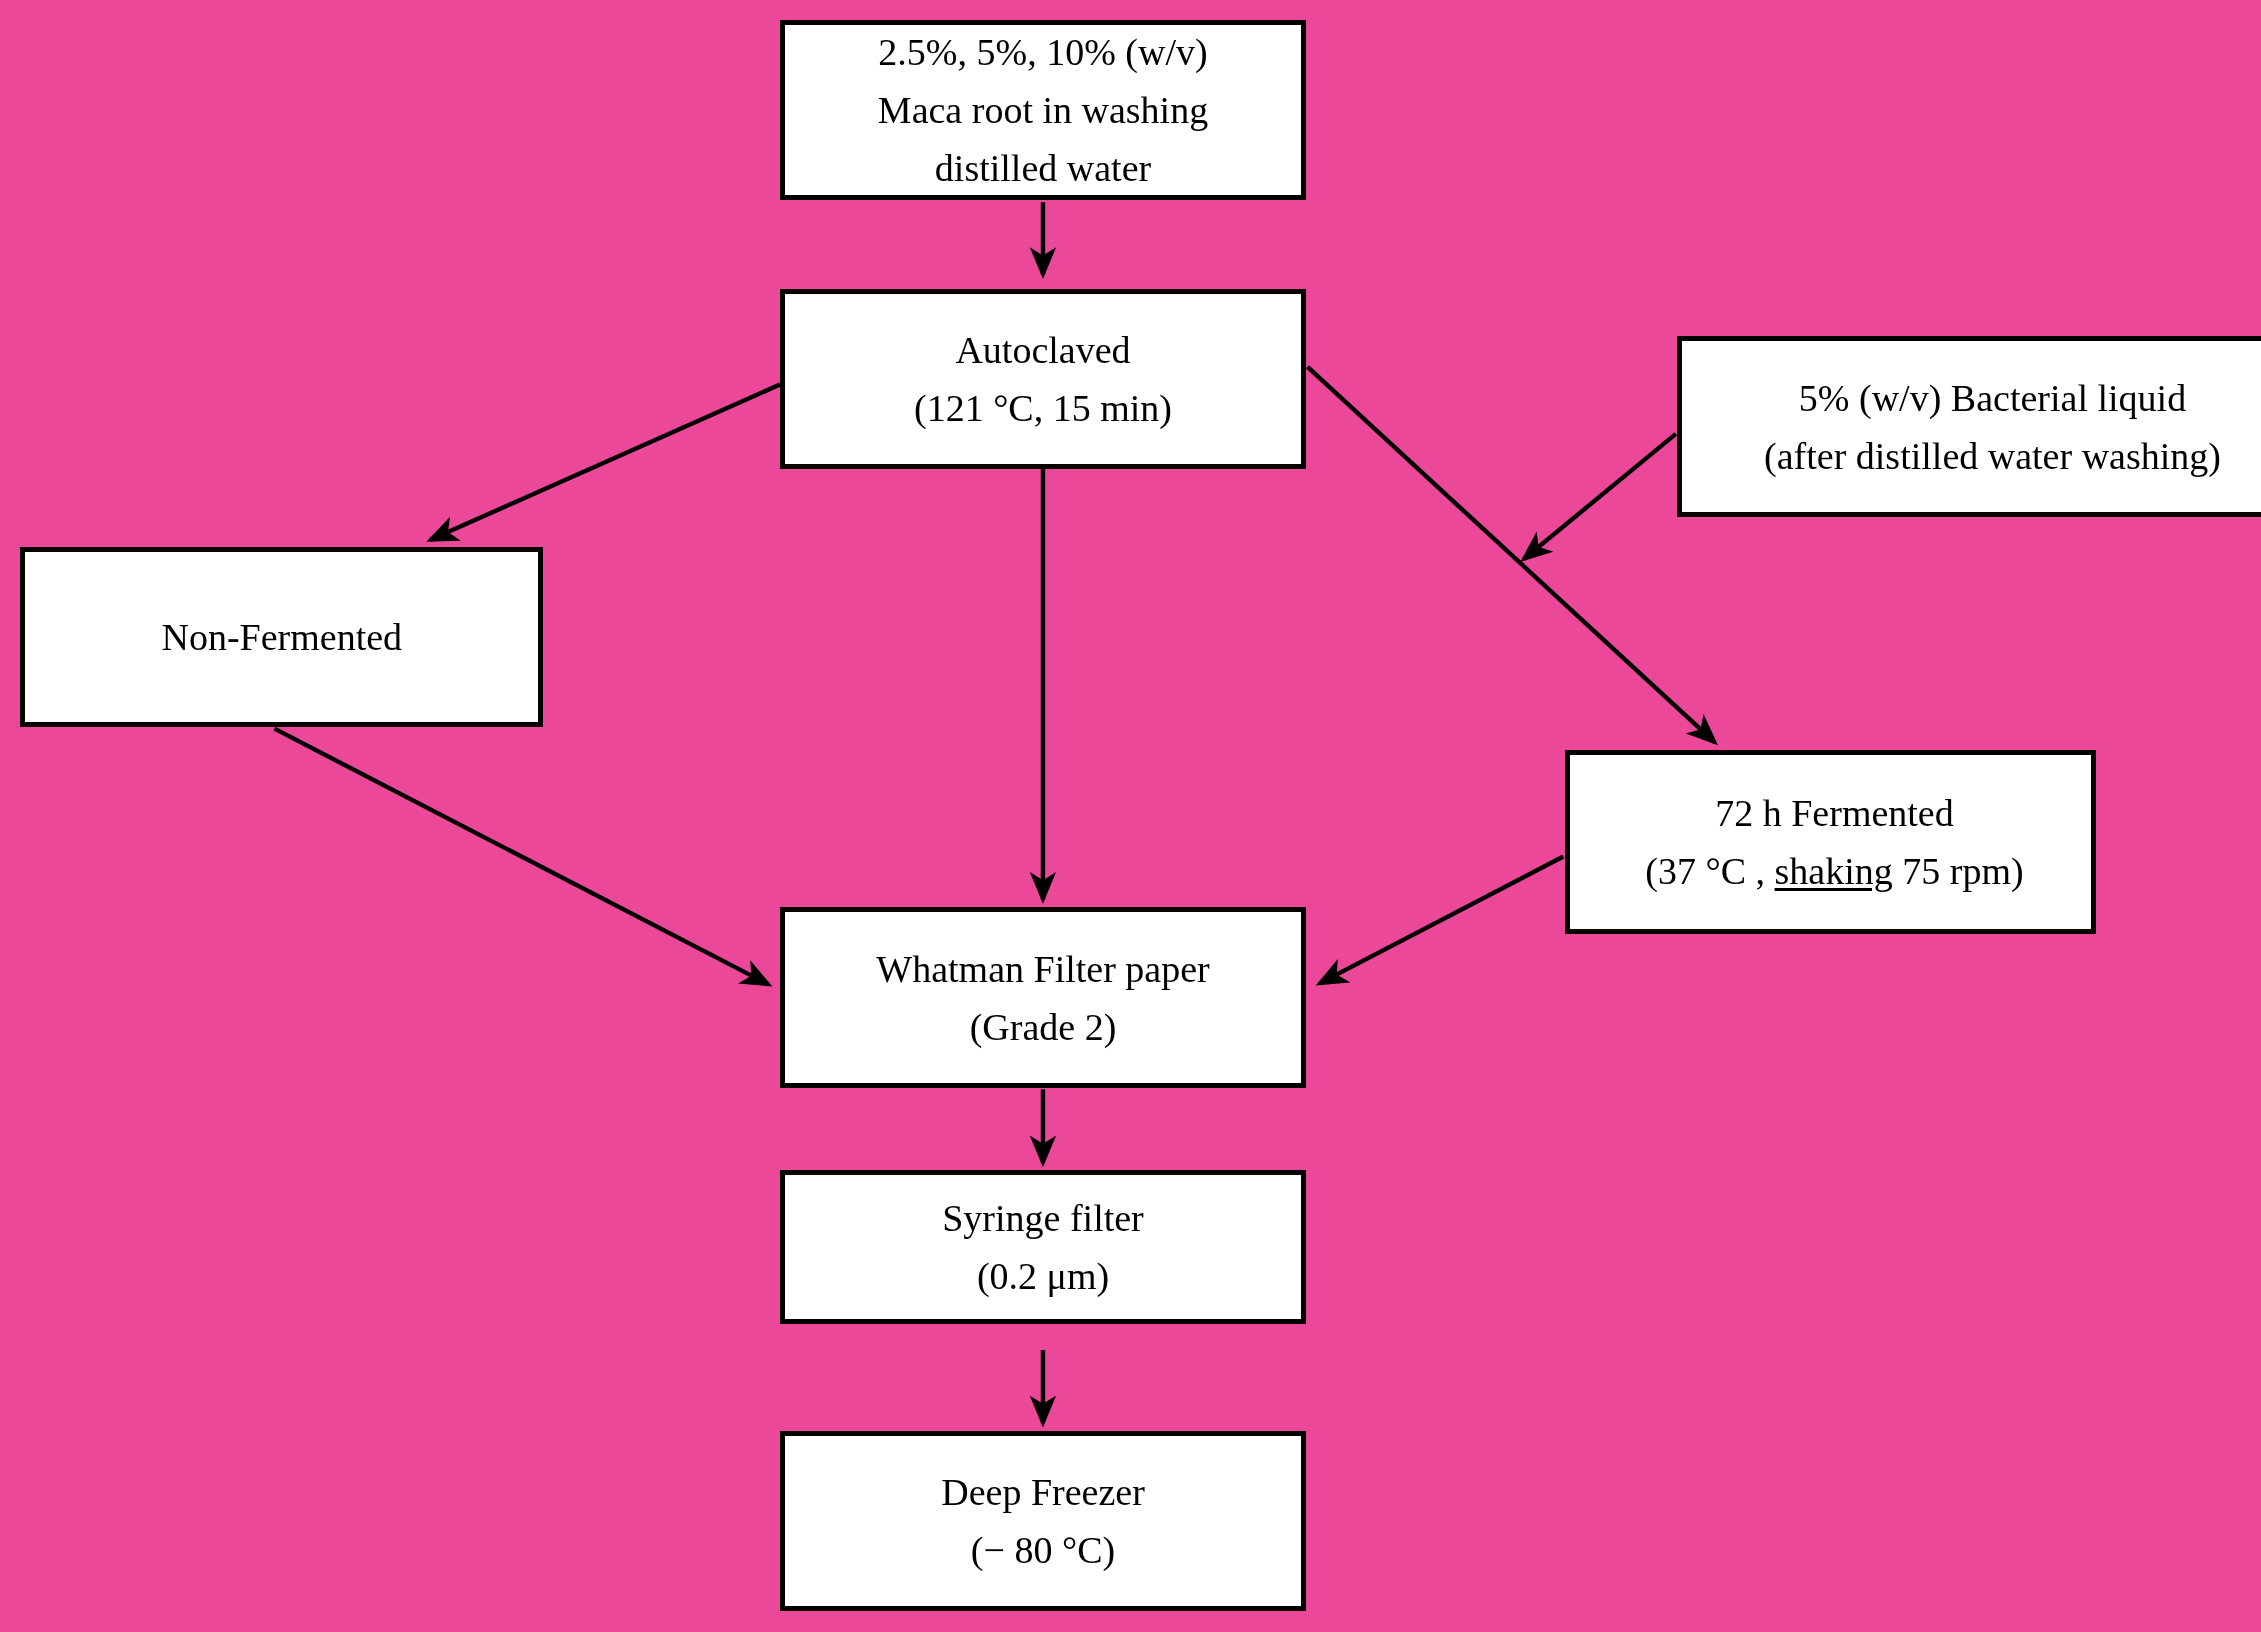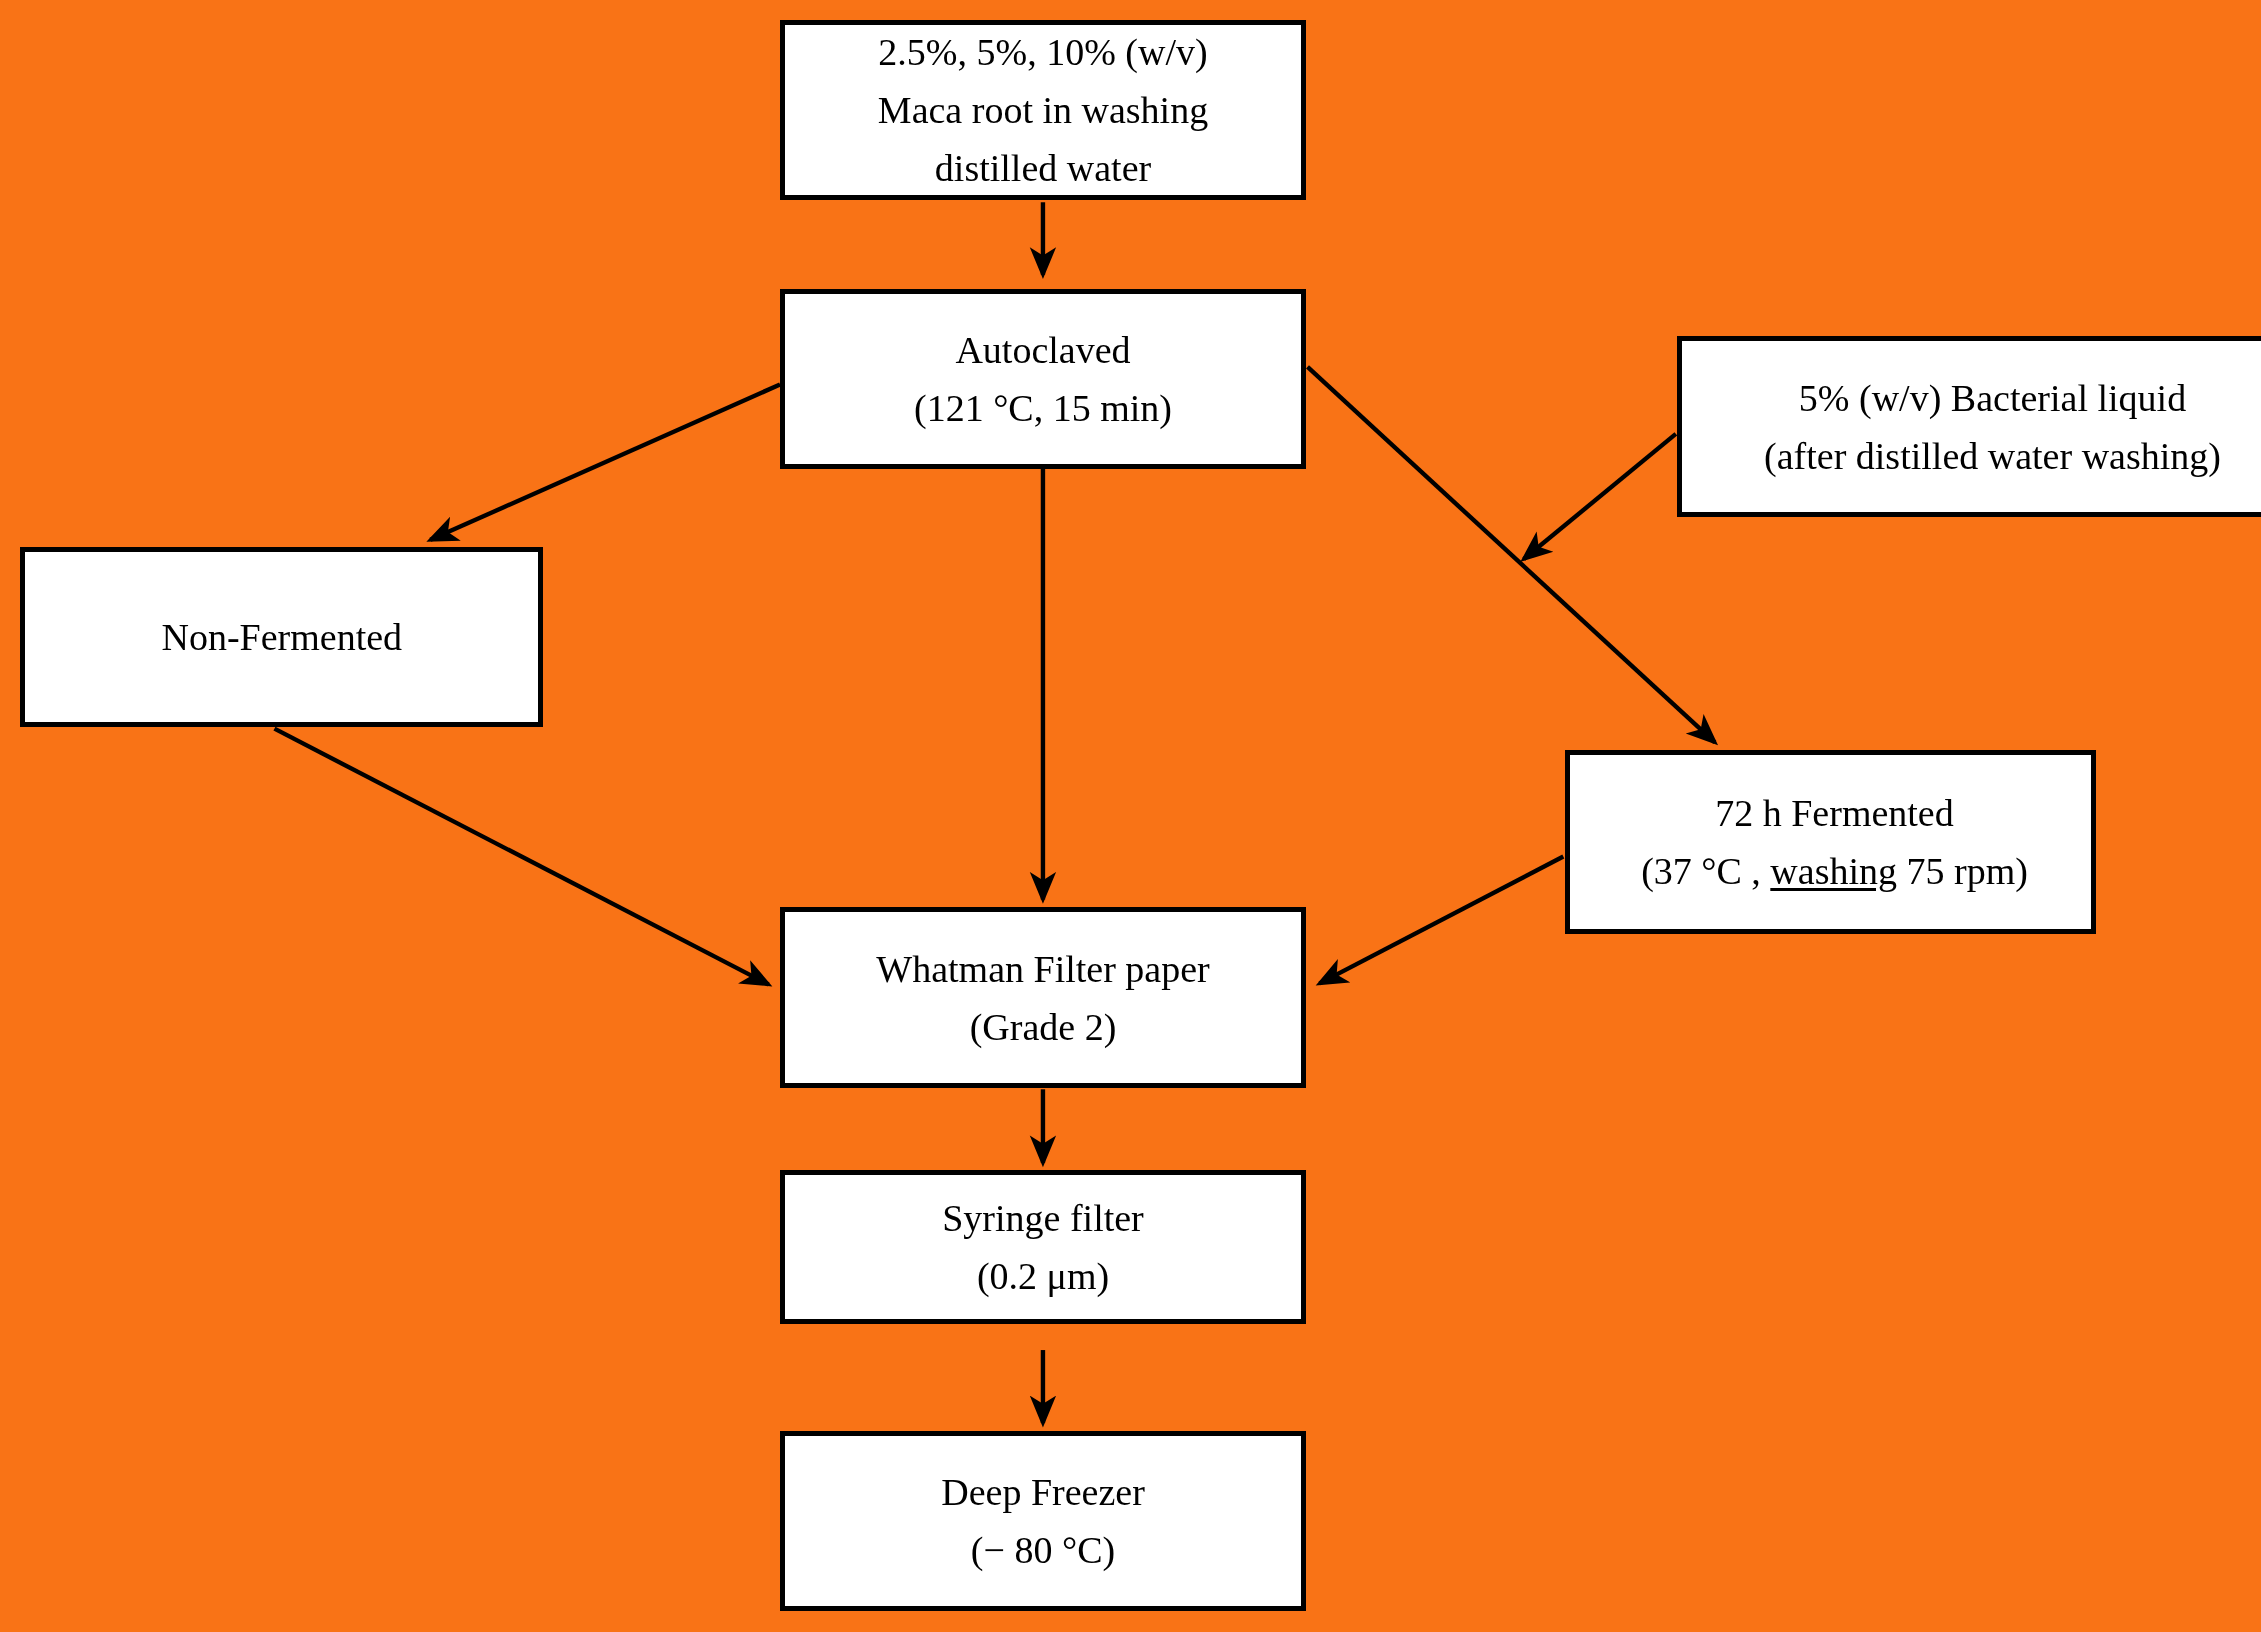--- a/index.html
+++ b/index.html
@@ -4,21 +4,21 @@
 <style>
   html, body {
     margin: 0;
     padding: 0;
     background: #ffffff;
   }
   #canvas {
     position: relative;
     width: 2261px;
     height: 1633px;
-    background: #f97316;
+    background: #ec4899;
     font-family: "Liberation Serif", "DejaVu Serif", serif;
     color: #000000;
     overflow: hidden;
   }
   #arrow-layer {
     position: absolute;
     left: 0;
     top: 0;
     width: 2261px;
     height: 1633px;
@@ -93,21 +93,21 @@
     <span class="nl">5% (w/v) Bacterial liquid</span>
     <span class="nl">(after distilled water washing)</span>
   </div>
 
   <div class="node" id="box-nonfermented">
     <span class="nl">Non-Fermented</span>
   </div>
 
   <div class="node" id="box-fermented">
     <span class="nl">72 h Fermented</span>
-    <span class="nl"><span>(37 °C , </span><span class="underlined">washing</span><span> 75 rpm)</span></span>
+    <span class="nl"><span>(37 °C , </span><span class="underlined">shaking</span><span> 75 rpm)</span></span>
   </div>
 
   <div class="node" id="box-whatman">
     <span class="nl">Whatman Filter paper</span>
     <span class="nl">(Grade 2)</span>
   </div>
 
   <div class="node" id="box-syringe">
     <span class="nl">Syringe filter</span>
     <span class="nl">(0.2 μm)</span>

